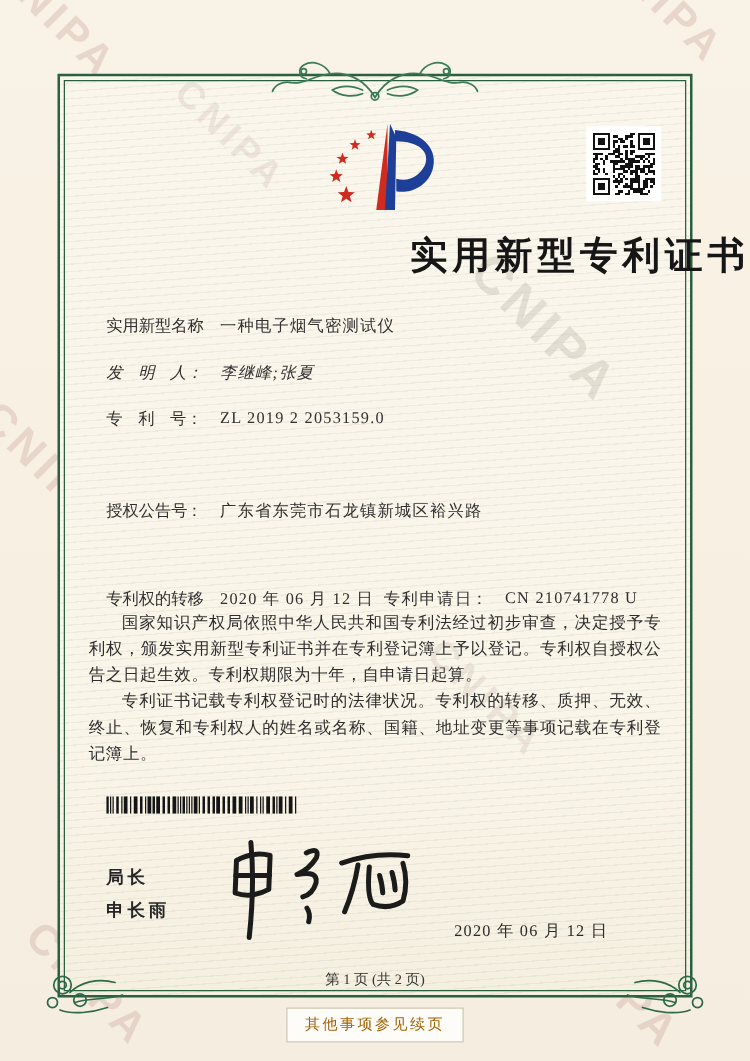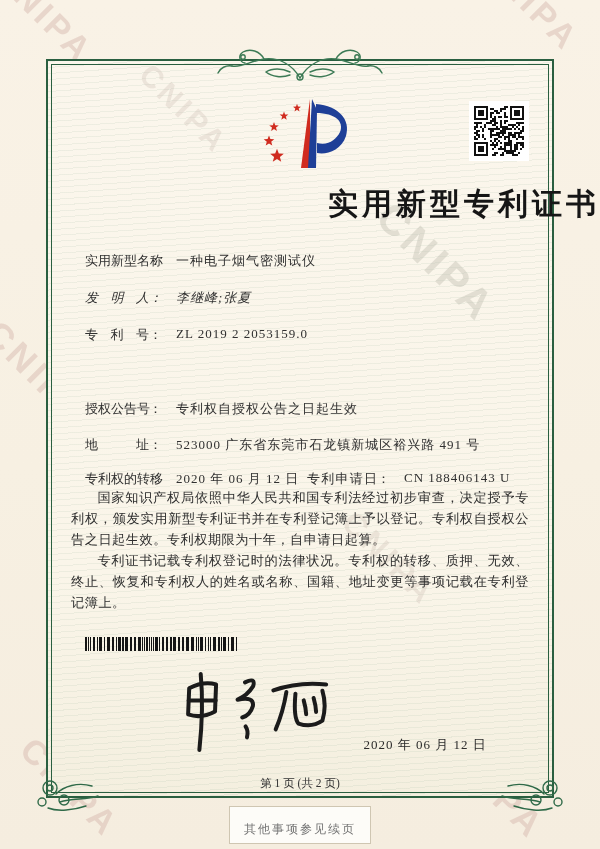--- a/index.html
+++ b/index.html
@@ -57,22 +57,22 @@
     position:absolute;left:85px;top:688px;
     font-family:"Liberation Sans","DejaVu Sans",sans-serif;
     font-size:14px;font-weight:bold;color:#262626;letter-spacing:3px;line-height:27px;
   }
   .signature{position:absolute;left:172px;top:664px;}
   .issue-date{position:absolute;left:330px;top:736px;width:190px;text-align:center;font-size:13px;letter-spacing:1px;color:#2b2b2b;}
   .page-info{position:absolute;left:0;top:776px;width:100%;text-align:center;font-size:11.5px;color:#333;}
   
   .cont-note{
     position:absolute;left:50%;top:806px;transform:translateX(-50%);
-    background:#fdfcf8;border:1px solid #cfc6b2;padding:14px 14px 5px;
-    font-size:12px;letter-spacing:2px;color:#737373;white-space:nowrap;
+    background:#fdfcf8;border:1px solid #cfc6b2;padding:4px 14px 5px;
+    font-size:12px;letter-spacing:2px;color:#a16207;white-space:nowrap;
   }
   .ornament{position:absolute;pointer-events:none;line-height:0;}
 </style>
 </head>
 <body>
 
 <div class="page">
 
   <span class="wm wm-pink" style="left:-18px;top:-6px;font-size:34px;">CNIPA</span>
   <span class="wm wm-pink" style="left:468px;top:-18px;font-size:34px;">CNIPA</span>
@@ -374,30 +374,27 @@
   <div class="field-row" style="top:252px;">
     <span class="flabel">实用新型名称</span><span class="fcolon">：</span><span class="fvalue">一种电子烟气密测试仪</span>
   </div>
   <div class="field-row" style="top:289px;font-style:italic;">
     <span class="flabel">发明人</span><span class="fcolon">：</span><span class="fvalue">李继峰;张夏</span>
   </div>
   <div class="field-row" style="top:326px;">
     <span class="flabel">专利号</span><span class="fcolon">：</span><span class="fvalue">ZL 2019 2 2053159.0</span>
   </div>
   <div class="field-row" style="top:400px;">
-    <span class="flabel">授权公告号</span><span class="fcolon">：</span><span class="fvalue">专利权自授权公告之日起生效</span>
-  </div>
-  <div class="field-row" style="top:436px;">
-    <span class="flabel">地址</span><span class="fcolon">：</span><span class="fvalue">523000 广东省东莞市石龙镇新城区裕兴路 491 号</span>
+    <span class="flabel">授权公告号</span><span class="fcolon">：</span><span class="fvalue">广东省东莞市石龙镇新城区裕兴路</span>
   </div>
   <div class="field-row" style="top:470px;">
     <span class="flabel">专利权的转移</span><span class="fcolon">：</span><span class="fvalue">2020 年 06 月 12 日</span>
   </div>
   <div class="field-row" style="top:470px;left:307px;">
-    <span class="flabel" style="width:70px;">专利申请日</span><span class="fcolon">：</span><span class="fvalue">CN 188406143 U</span>
+    <span class="flabel" style="width:70px;">专利申请日</span><span class="fcolon">：</span><span class="fvalue">CN 210741778 U</span>
   </div>
 
   <div class="body-text">
     <p>国家知识产权局依照中华人民共和国专利法经过初步审查，决定授予专利权，颁发实用新型专利证书并在专利登记簿上予以登记。专利权自授权公告之日起生效。专利权期限为十年，自申请日起算。</p>
     <p>专利证书记载专利权登记时的法律状况。专利权的转移、质押、无效、终止、恢复和专利权人的姓名或名称、国籍、地址变更等事项记载在专利登记簿上。</p>
   </div>
 
   <div class="barcode">
     <svg id="barcode-svg" width="158" height="14">
         <rect x="0" y="0" width="2" height="14" fill="#151515"></rect>
@@ -441,20 +438,24 @@
         <rect x="128" y="0" width="3" height="14" fill="#151515"></rect>
         <rect x="133" y="0" width="2" height="14" fill="#151515"></rect>
         <rect x="136" y="0" width="1" height="14" fill="#151515"></rect>
         <rect x="138" y="0" width="3" height="14" fill="#151515"></rect>
         <rect x="143" y="0" width="1" height="14" fill="#151515"></rect>
         <rect x="146" y="0" width="3" height="14" fill="#151515"></rect>
         <rect x="151" y="0" width="1" height="14" fill="#151515"></rect>
       </svg>
   </div>
 
+  <div class="signer">
+    <div>局长</div>
+    <div>申长雨</div>
+  </div>
 
   <div class="signature">
     <svg width="170" height="92" viewBox="0 0 170 92">
       <g fill="none" stroke="#1b1b1b" stroke-width="4" stroke-linecap="round" stroke-linejoin="round" transform="rotate(-2 85 46)">
         <path d="M18,22 Q32,15 45,19 L43,46 Q29,53 16,48 Z"></path>
         <path d="M17,34 L44,35"></path>
         <path d="M30,8 Q32,42 26,84"></path>
         <path d="M74,18 Q85,13 82,22 Q76,31 66,35 Q83,32 81,42 Q78,51 70,53"></path>
         <path d="M73,62 Q76,67 74,73"></path>
         <path d="M102,27 Q128,19 155,23"></path>

